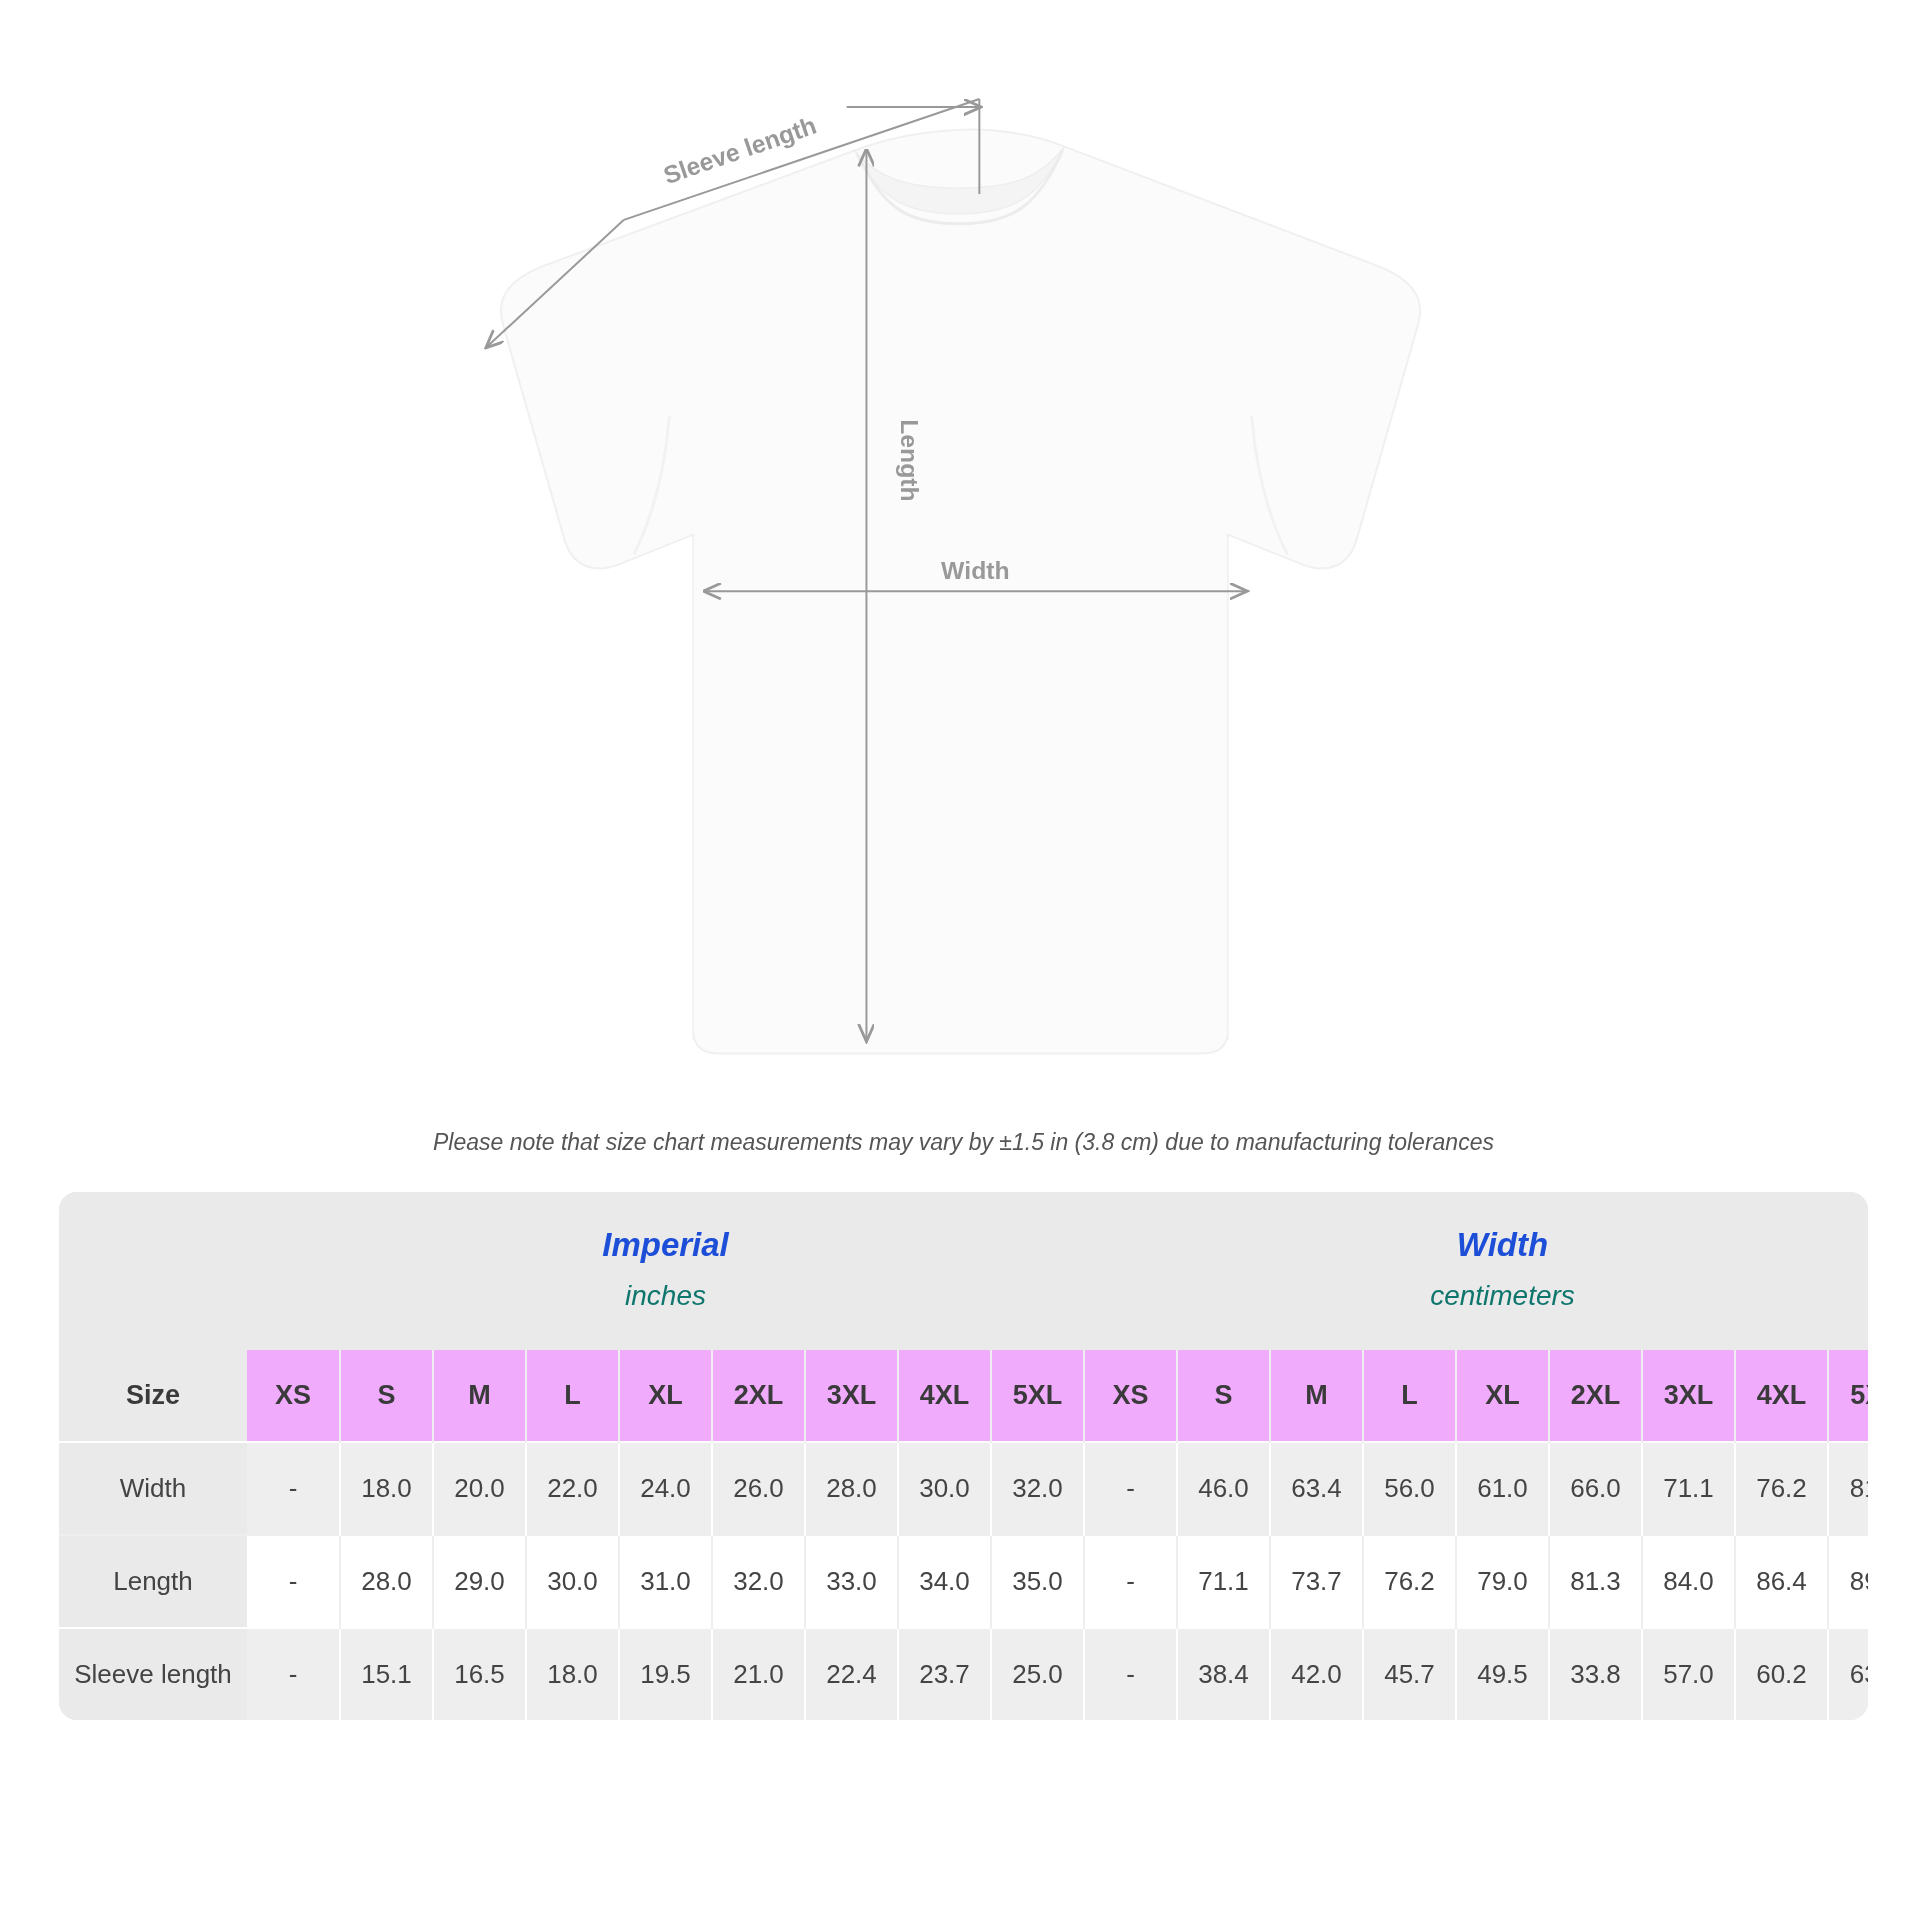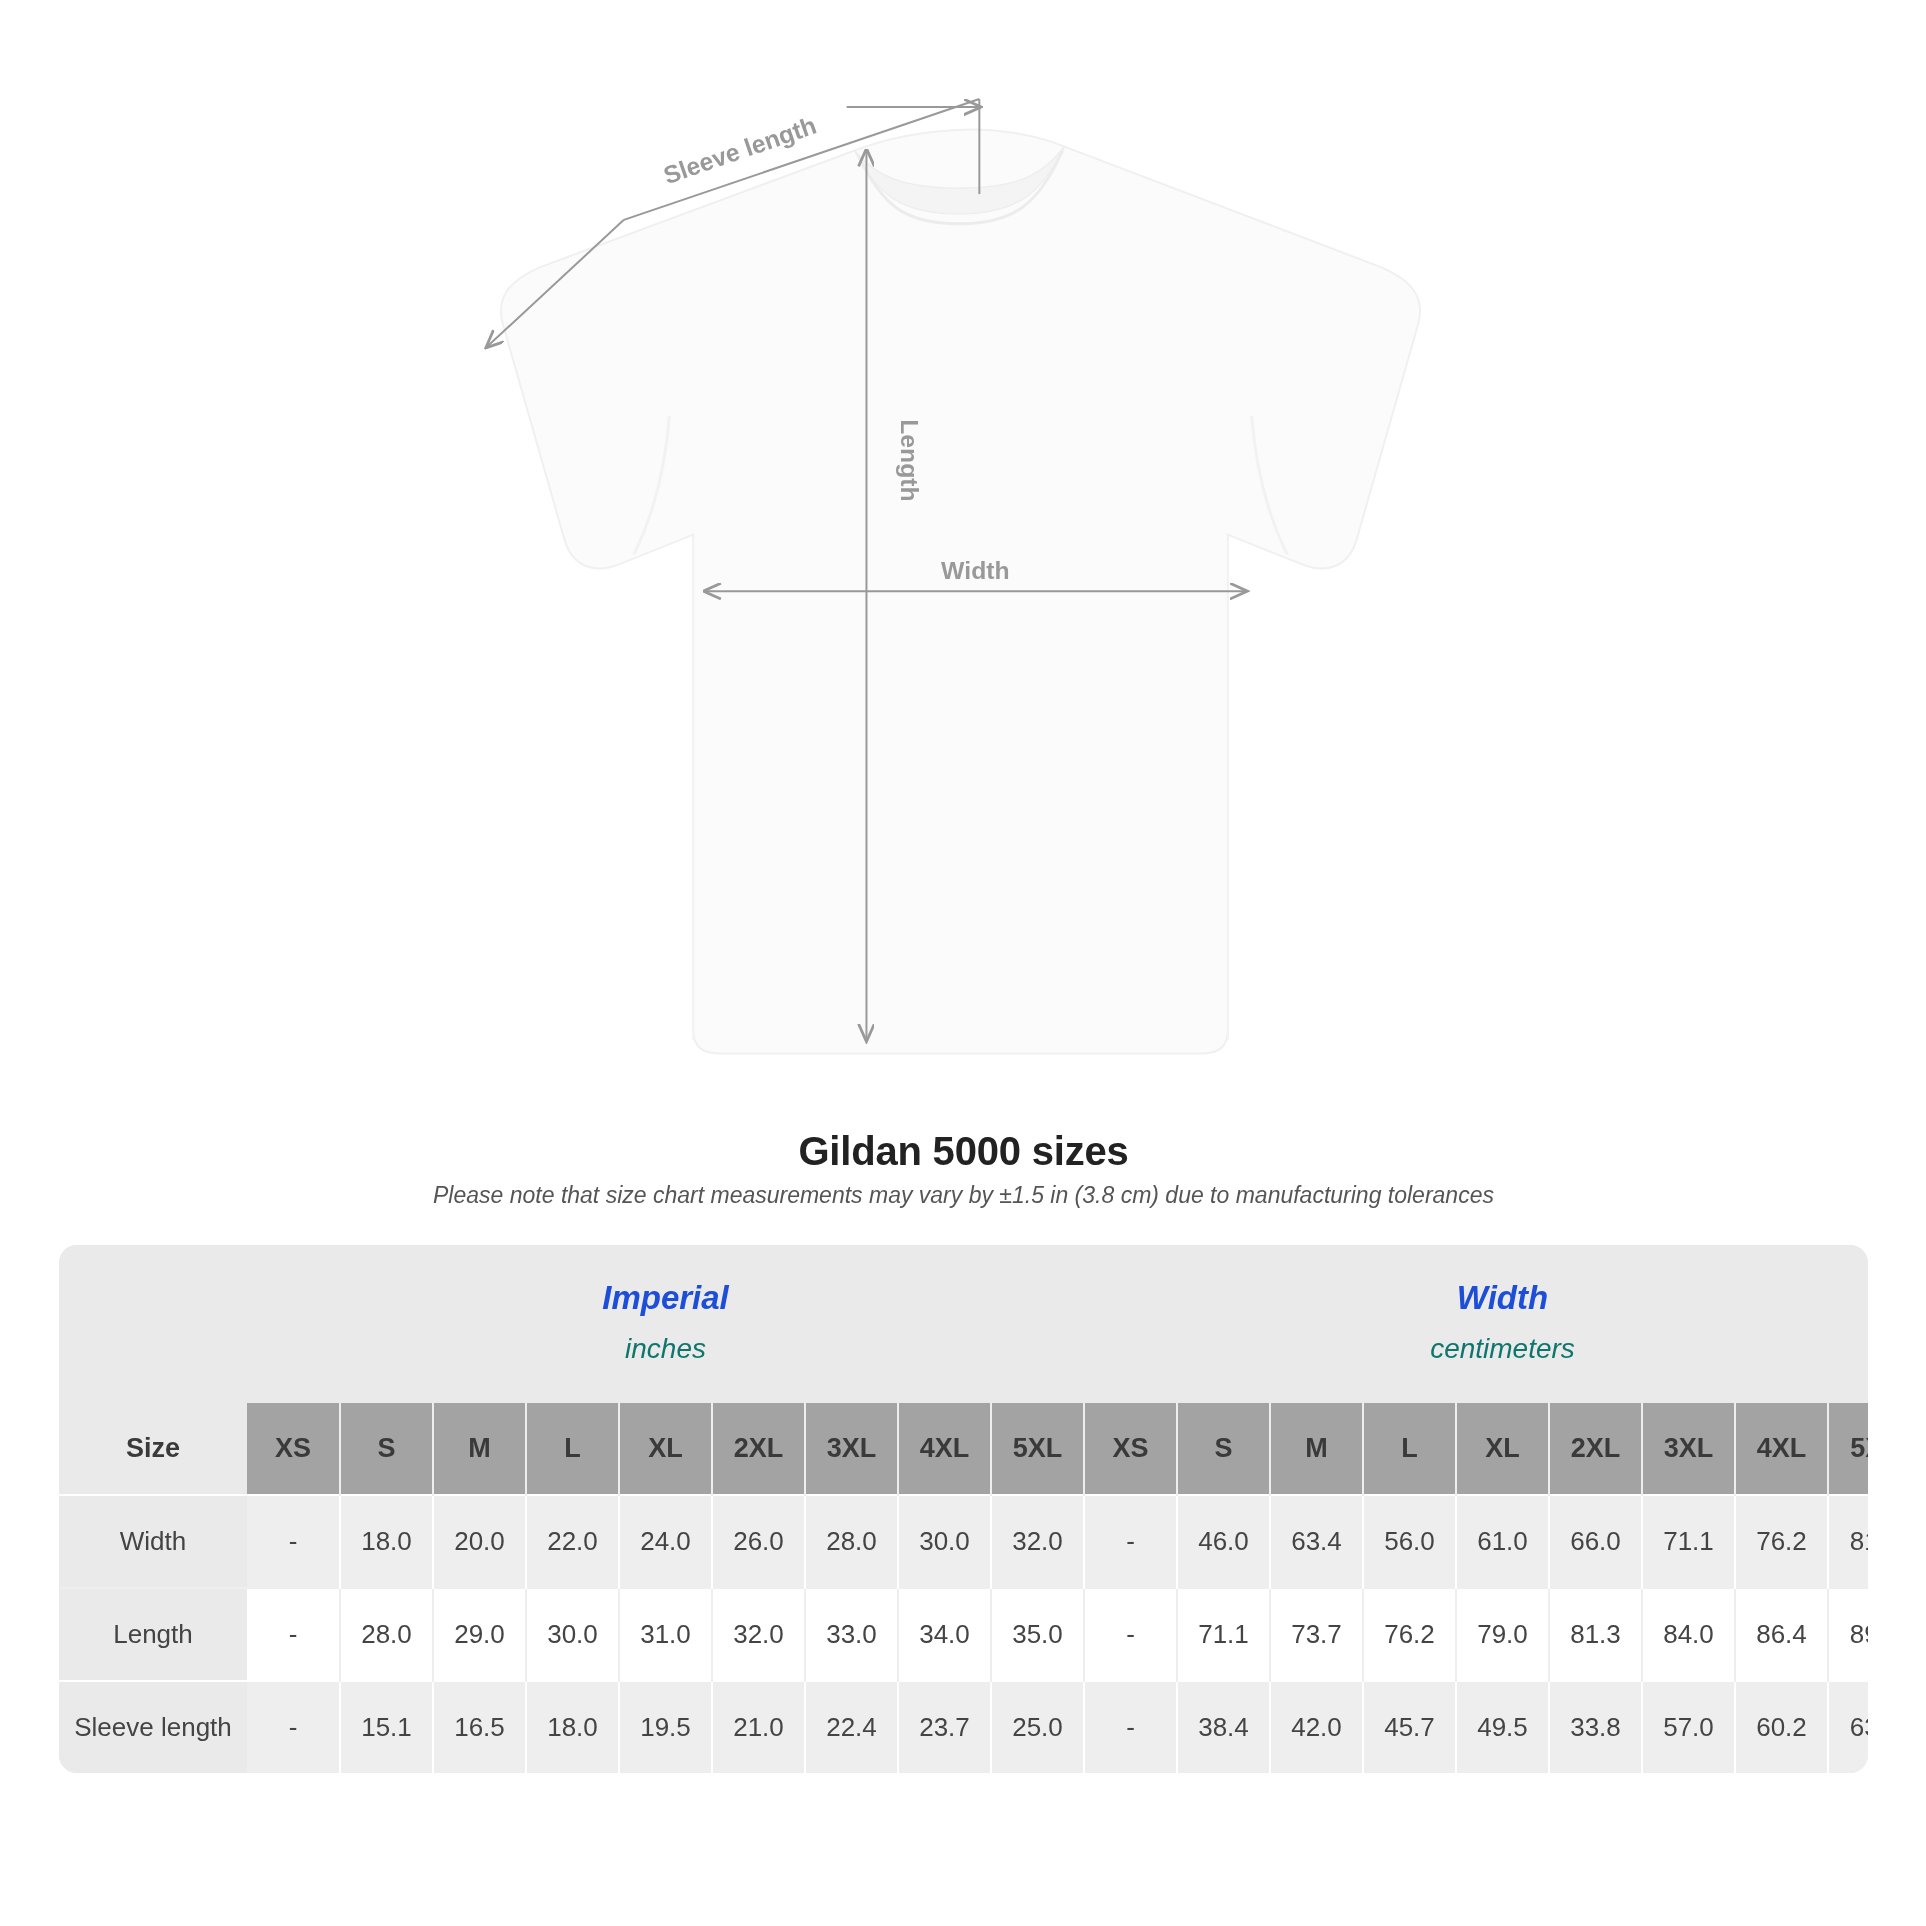--- a/index.html
+++ b/index.html
@@ -87,21 +87,21 @@
     font-style: italic;
     color: #0f766e;
     margin-top: 16px;
   }
   .corner-cell {
     background: #eaeaea;
   }
 
   
   tr.head-row td {
-    background: #a3a3a3;
+    background: #f0abfc;
     padding: 30px 0;
     font-weight: bold;
     font-size: 27px;
     color: #3a3a3a;
     border-right: 2px solid #eeeeee;
   }
   tr.head-row td:last-child { border-right: none; }
   tr.head-row td.row-label {
     background: #eaeaea;
     border-right: none;
@@ -190,21 +190,20 @@
 
       <text x="750" y="160" transform="rotate(-19 750 160)" font-family="Liberation Sans, sans-serif" font-size="25" font-weight="bold" fill="#999999" text-anchor="middle">Sleeve length</text>
 
       <text x="910" y="465" transform="rotate(90 910 465)" font-family="Liberation Sans, sans-serif" font-size="25" font-weight="bold" fill="#999999" text-anchor="middle">Length</text>
 
       <text x="985" y="585" font-family="Liberation Sans, sans-serif" font-size="25" font-weight="bold" fill="#999999" text-anchor="middle">Width</text>
     </svg>
   </div>
 
   <div class="title-block">
-    <div class="chart-title">Gildan 5000 sizes</div>
     <div class="chart-note">Please note that size chart measurements may vary by ±1.5 in (3.8 cm) due to manufacturing tolerances</div>
   </div>
 
   <div class="table-wrap">
     <table class="size-table">
       <colgroup>
         <col class="col-label">
         <col class="col-data">
           <col class="col-data">
           <col class="col-data">

